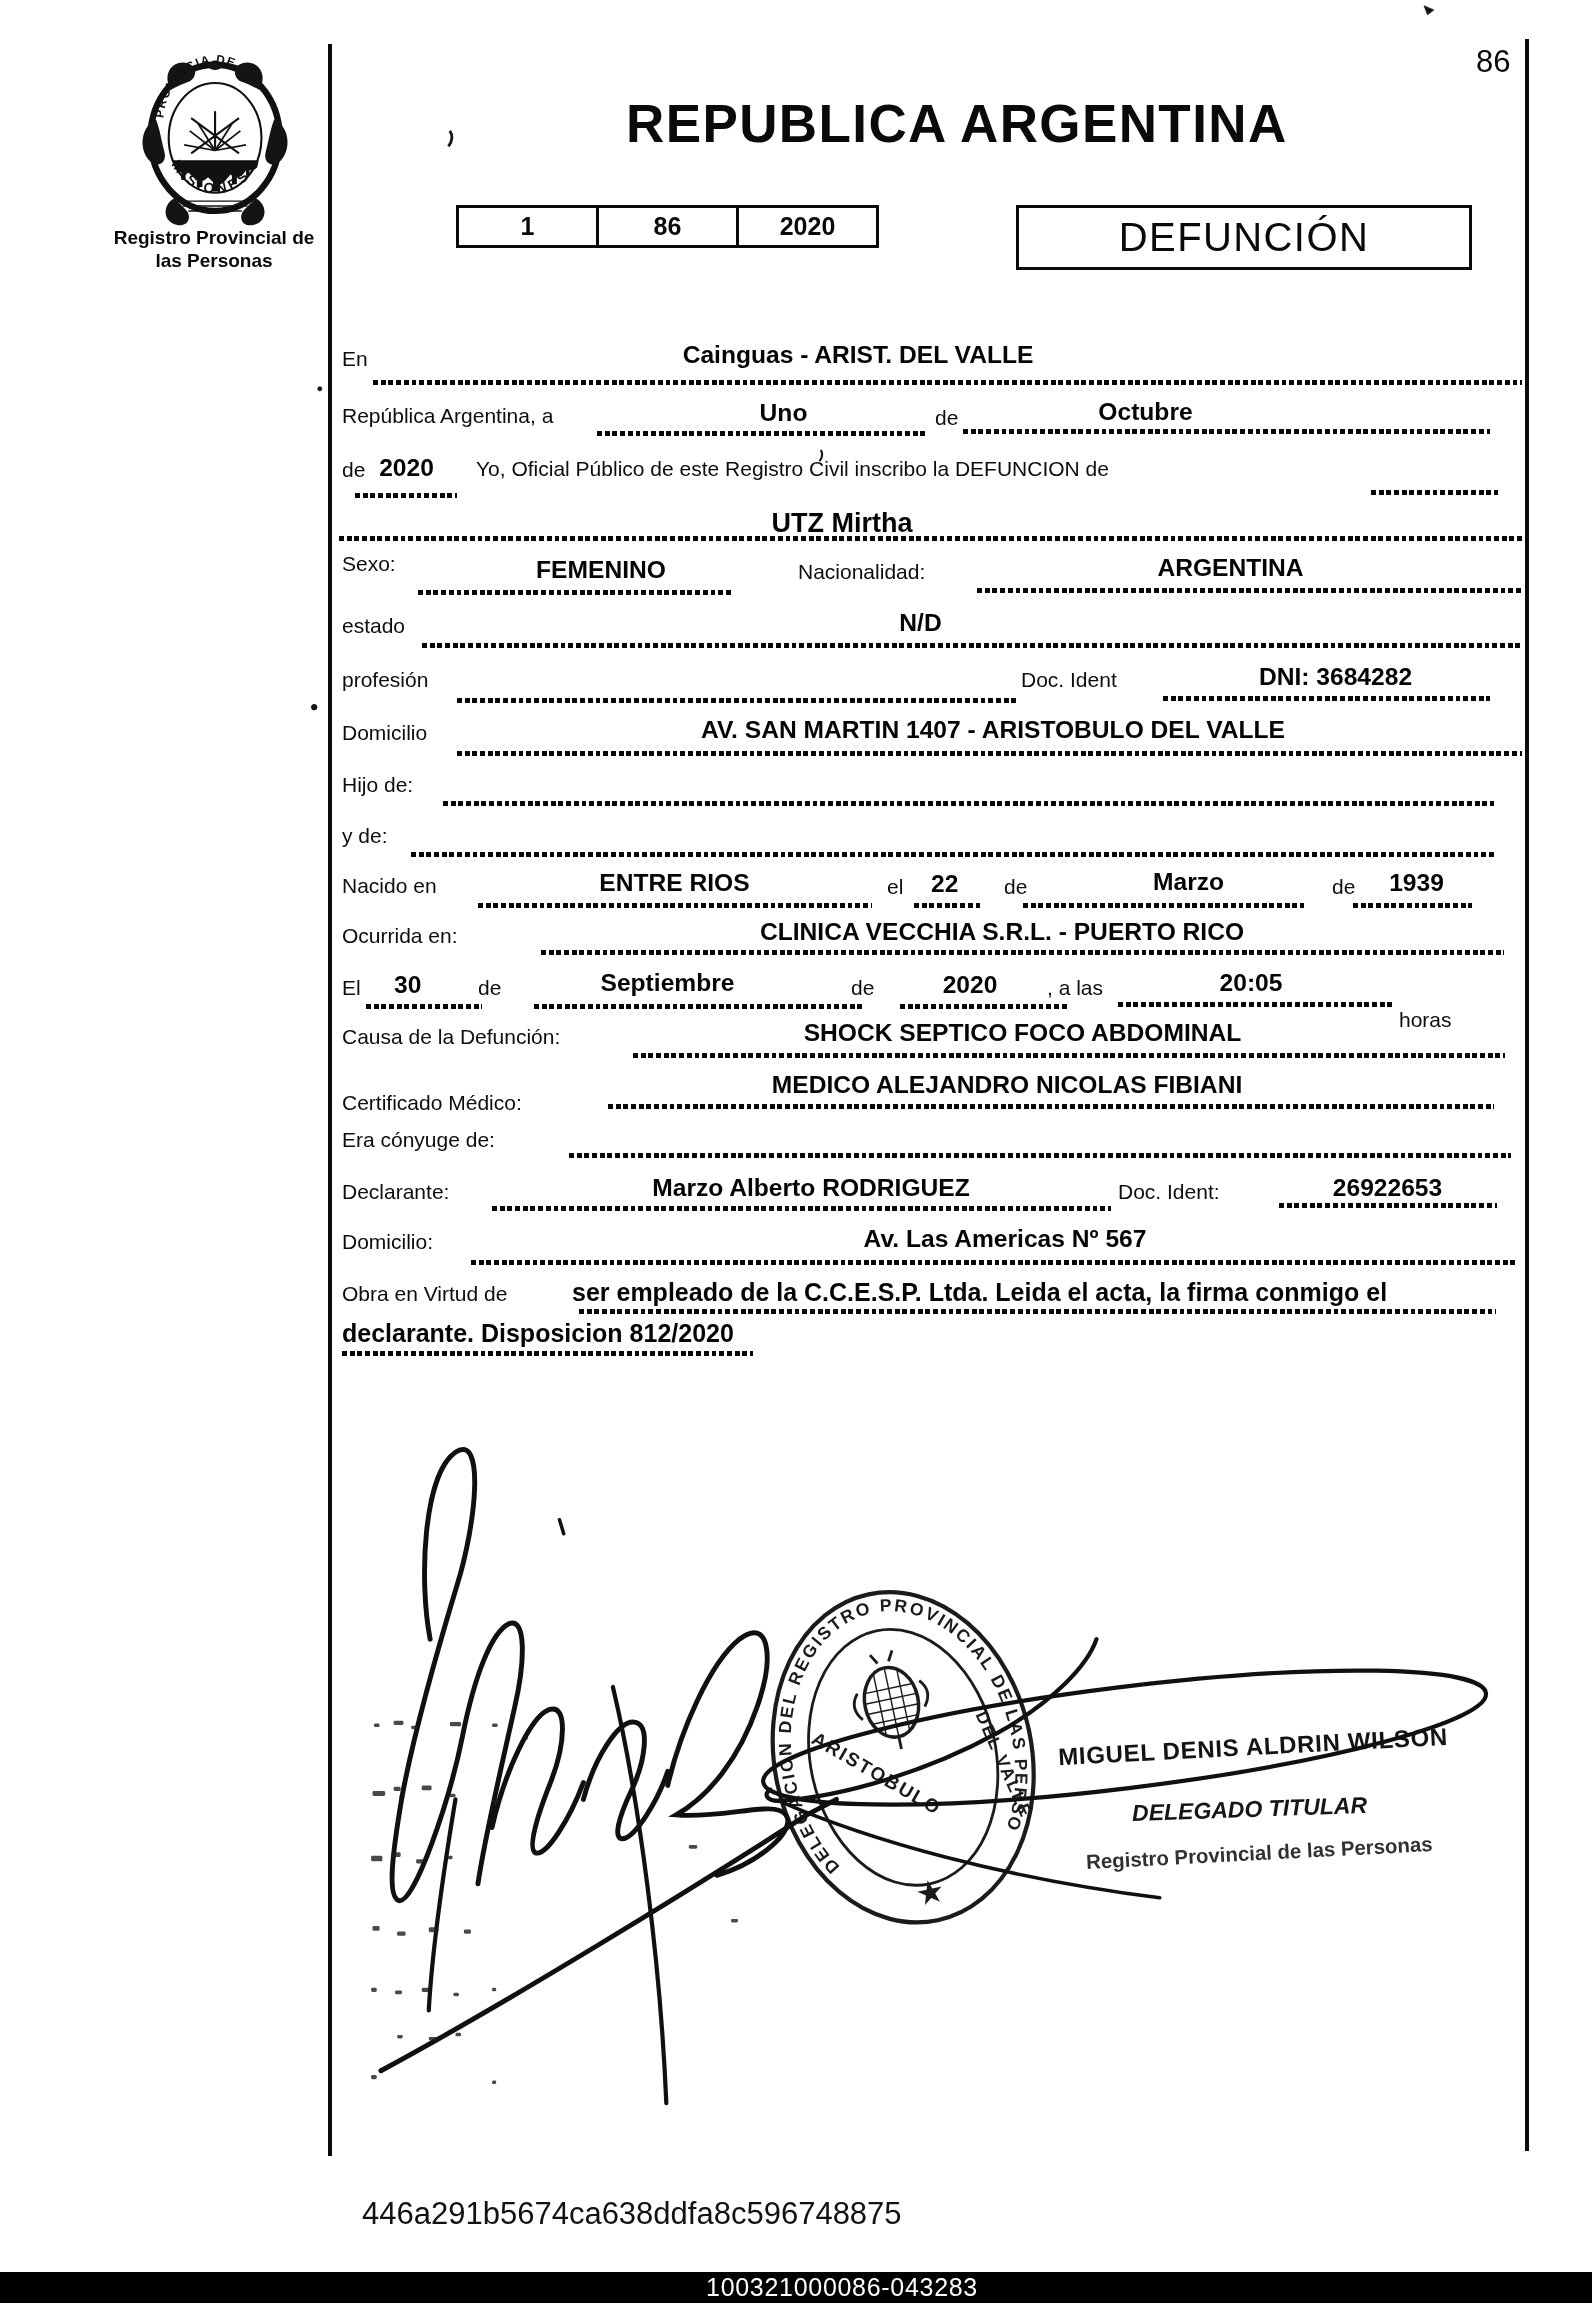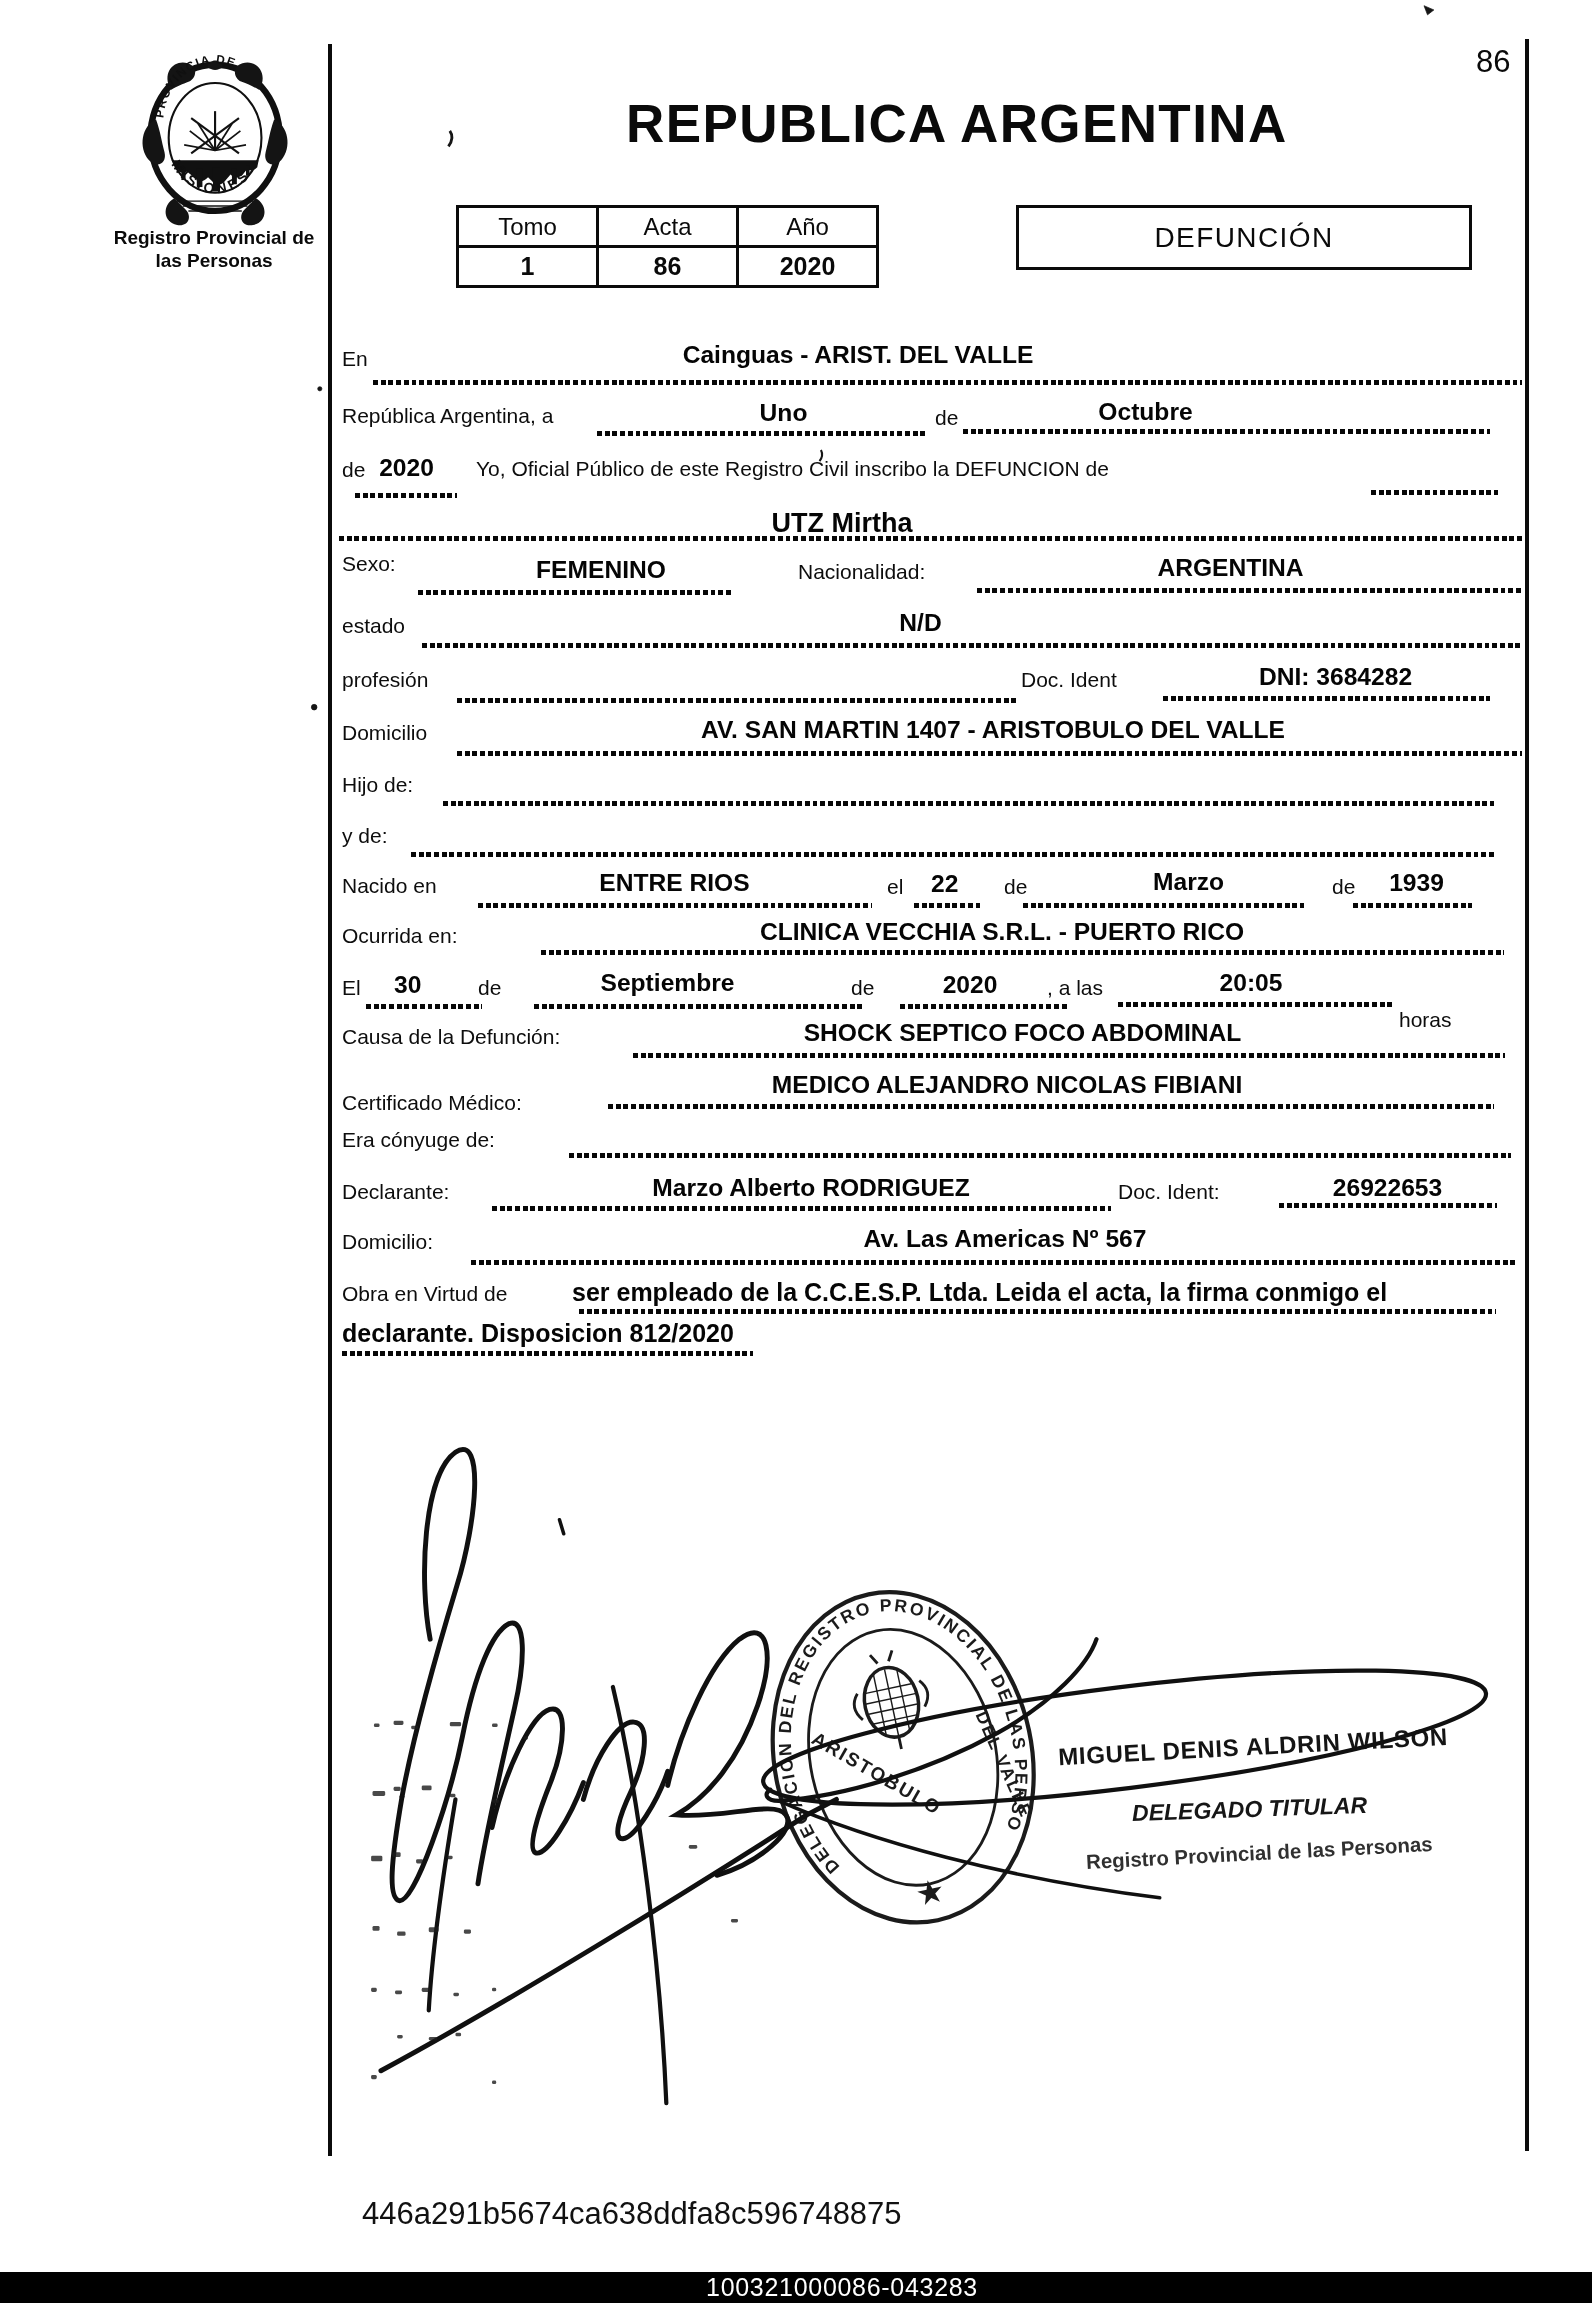--- a/index.html
+++ b/index.html
@@ -12,21 +12,21 @@
   .dots{height:4.9px;background-image:repeating-linear-gradient(90deg,#070707 0 4.9px,transparent 4.9px 7.7px);}
   .vline{width:3.5px;background:#0b0b0b;}
   
   .title{font-size:53px;font-weight:bold;letter-spacing:1.4px;text-align:center;}
   .pagenum{font-size:31px;}
   .regtable{border-collapse:collapse;}
   .regtable td{border:3.5px solid #0a0a0a;width:137px;height:37px;text-align:center;
                font-size:24px;padding:0;}
   .regtable .rowvals td{font-weight:bold;font-size:25px;}
   .defbox{border:3.5px solid #0a0a0a;width:450px;height:59px;display:flex;
-          align-items:center;justify-content:center;font-size:28px;letter-spacing:1.4px;}
+          align-items:center;justify-content:center;font-size:40px;letter-spacing:1.4px;}
   .orgtxt{font-size:19px;font-weight:bold;text-align:center;line-height:23px;}
   .hash{font-size:31px;color:#111;}
   .footerbar{background:#000;color:#fff;display:flex;align-items:center;justify-content:center;
              font-size:25px;letter-spacing:0.7px;}
   .officer1{font-size:24px;font-weight:bold;letter-spacing:0.7px;color:#141414;transform:rotate(-3deg);}
   .officer2{font-size:23px;font-weight:bold;font-style:italic;color:#161616;transform:rotate(-2deg);}
   .officer3{font-size:20.4px;font-weight:bold;color:#1a1a1a;transform:rotate(-3deg);opacity:.9;}
   svg{position:absolute;left:0;top:0;pointer-events:none;}
 </style>
 </head>
@@ -39,25 +39,20 @@
 
 <div class="abs title" style="left:626px;top:93px;width:612px;">REPUBLICA ARGENTINA</div>
 
 <div class="abs orgtxt" style="left:105px;top:226px;width:218px;">
   <div>Registro Provincial de</div>
   <div>las Personas</div>
 </div>
 
 <table class="regtable abs" style="left:456px;top:205px;">
   <tbody>
-      <tr>
-    <td>Tomo</td>
-    <td>Acta</td>
-    <td>Año</td>
-  </tr>
   <tr class="rowvals">
     <td>1</td>
     <td>86</td>
     <td>2020</td>
   </tr>
 </tbody>
   </table>
 
 <div class="abs defbox" style="left:1016px;top:205px;">
   <span>DEFUNCIÓN</span>

